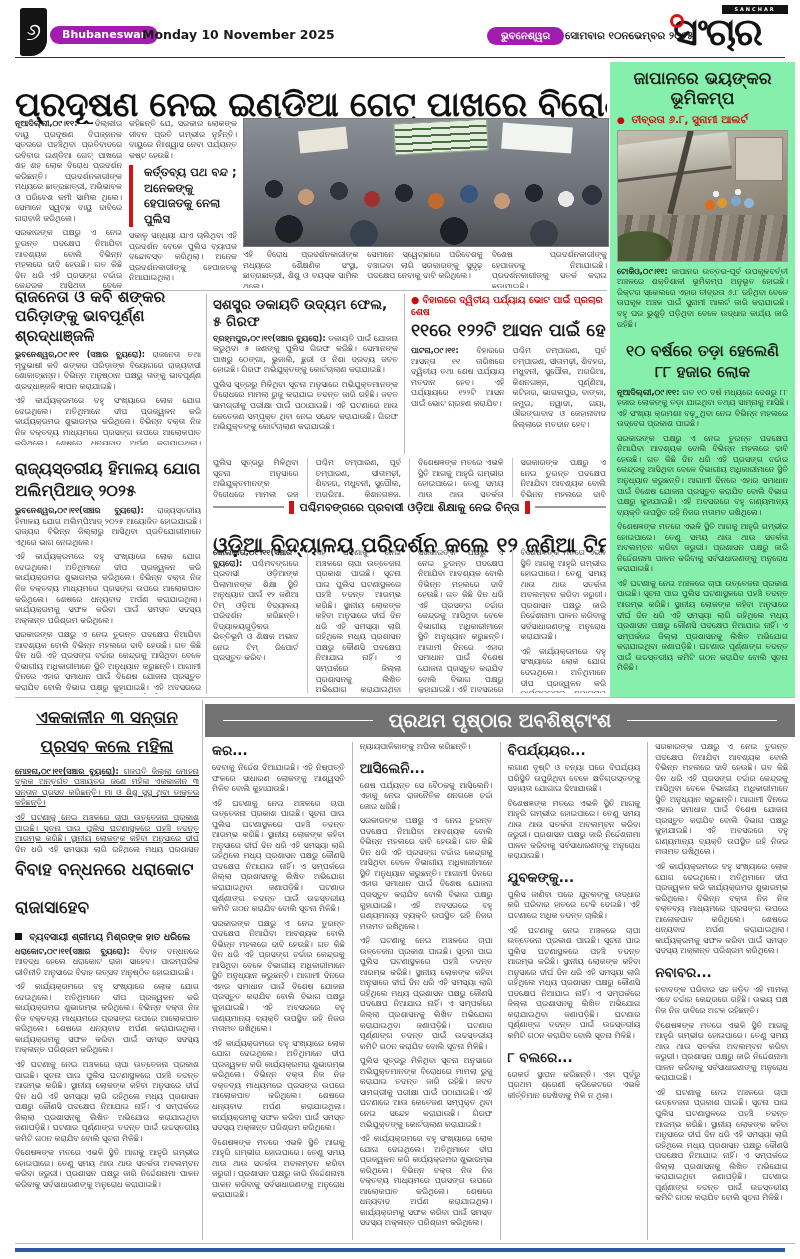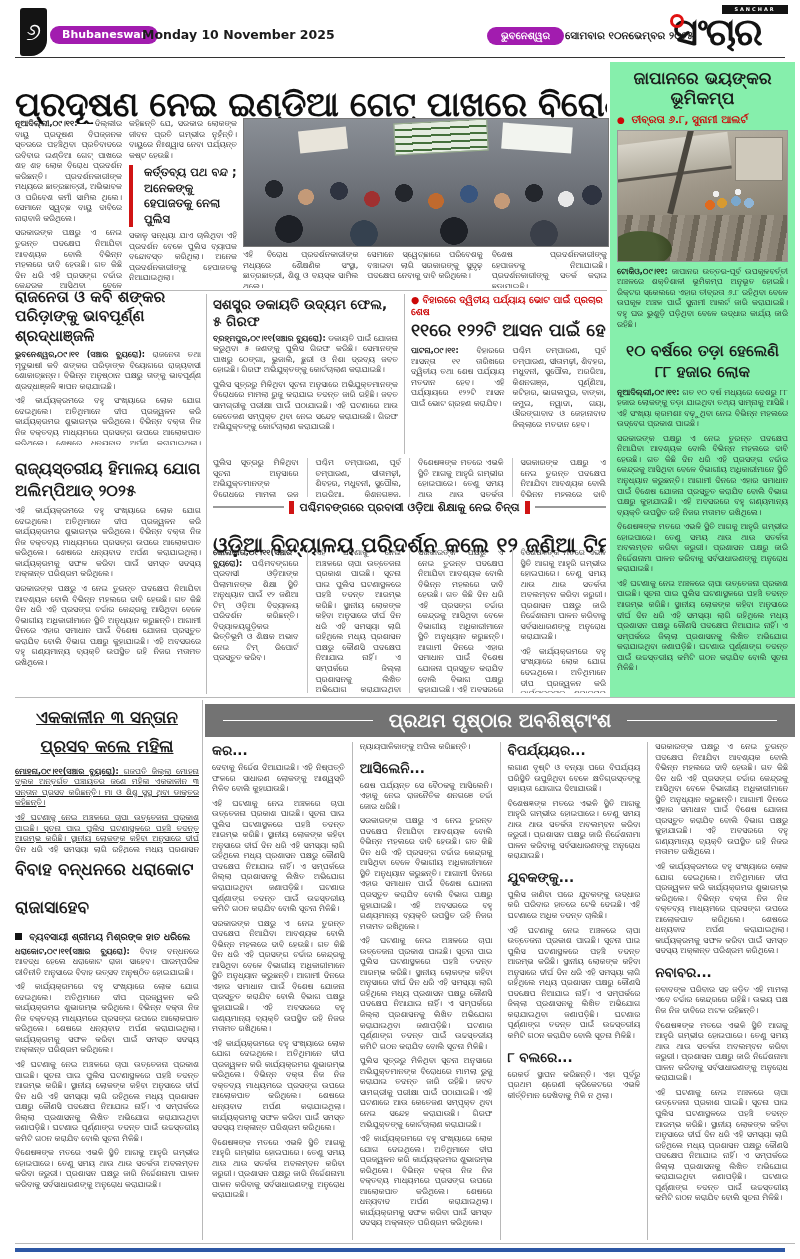--- a/index.html
+++ b/index.html
@@ -229,20 +229,22 @@
     <h2>୧୧ରେ ୧୨୨ଟି ଆସନ ପାଇଁ ହେବ ମତଦାନ</h2>
     <div class="bihar-cols">
       <p class="body"><b class="dl">ପାଟନା,୦୯।୧୧:</b>
         <span>ବିହାରରେ ଆସନ୍ତା ୧୧ ତାରିଖରେ ଦ୍ୱିତୀୟ ତଥା ଶେଷ ପର୍ଯ୍ୟାୟ ମତଦାନ ହେବ। ଏହି ପର୍ଯ୍ୟାୟରେ ୧୨୨ଟି ଆସନ ପାଇଁ ଭୋଟ ଗ୍ରହଣ କରାଯିବ।</span></p>
       <p class="body">ପଶ୍ଚିମ ଚମ୍ପାରଣ, ପୂର୍ବ ଚମ୍ପାରଣ, ସୀତାମଢ଼ୀ, ଶିବହର, ମଧୁବନୀ, ସୁପୌଲ, ଅରରିଆ, କିଶନଗଞ୍ଜ, ପୂର୍ଣ୍ଣିଆ, କଟିହାର, ଭାଗଲପୁର, ବାଙ୍କା, ଜମୁଇ, ନୱାଦା, ଗୟା, ଔରଙ୍ଗାବାଦ ଓ ଜେହାନାବାଦ ଜିଲ୍ଲାରେ ମତଦାନ ହେବ।</p>
     </div>
   </article>
 
   <article class="a-yoga">
     <h2>ରାଜ୍ୟସ୍ତରୀୟ ହିମାଳୟ ଯୋଗ ଅଲିମ୍ପିଆଡ୍ ୨୦୨୫</h2>
+    <p class="body"><b class="dl">ଭୁବନେଶ୍ୱର,୦୯।୧୧(ସଞ୍ଚାର ବ୍ୟୁରୋ):</b>
+      <span>ରାଜ୍ୟସ୍ତରୀୟ ହିମାଳୟ ଯୋଗ ଅଲିମ୍ପିଆଡ୍ ୨୦୨୫ ଆୟୋଜିତ ହୋଇଯାଇଛି। ରାଜ୍ୟର ବିଭିନ୍ନ ଜିଲ୍ଲାରୁ ଆସିଥିବା ପ୍ରତିଯୋଗୀମାନେ ଏଥିରେ ଭାଗ ନେଇଥିଲେ।</span></p>
     <p class="body">ଏହି କାର୍ଯ୍ୟକ୍ରମରେ ବହୁ ସଂଖ୍ୟାରେ ଲୋକ ଯୋଗ ଦେଇଥିଲେ। ଅତିଥିମାନେ ଦୀପ ପ୍ରଜ୍ୱଳନ କରି କାର୍ଯ୍ୟକ୍ରମର ଶୁଭାରମ୍ଭ କରିଥିଲେ। ବିଭିନ୍ନ ବକ୍ତା ନିଜ ନିଜ ବକ୍ତବ୍ୟ ମାଧ୍ୟମରେ ପ୍ରସଙ୍ଗ ଉପରେ ଆଲୋକପାତ କରିଥିଲେ। ଶେଷରେ ଧନ୍ୟବାଦ ଅର୍ପଣ କରାଯାଇଥିଲା। କାର୍ଯ୍ୟକ୍ରମକୁ ସଫଳ କରିବା ପାଇଁ ସମସ୍ତ ସଦସ୍ୟ ଅକ୍ଳାନ୍ତ ପରିଶ୍ରମ କରିଥିଲେ।</p>
     <p class="body">ସରକାରଙ୍କ ପକ୍ଷରୁ ଏ ନେଇ ତୁରନ୍ତ ପଦକ୍ଷେପ ନିଆଯିବା ଆବଶ୍ୟକ ବୋଲି ବିଭିନ୍ନ ମହଲରେ ଦାବି ହେଉଛି। ଗତ କିଛି ଦିନ ଧରି ଏହି ପ୍ରସଙ୍ଗ ଚର୍ଚ୍ଚାର କେନ୍ଦ୍ରକୁ ଆସିଥିବା ବେଳେ ବିଭାଗୀୟ ଅଧିକାରୀମାନେ ସ୍ଥିତି ଅନୁଧ୍ୟାନ କରୁଛନ୍ତି। ଆଗାମୀ ଦିନରେ ଏହାର ସମାଧାନ ପାଇଁ ବିଶେଷ ଯୋଜନା ପ୍ରସ୍ତୁତ କରାଯିବ ବୋଲି ବିଭାଗ ପକ୍ଷରୁ କୁହାଯାଇଛି। ଏହି ଅବସରରେ ବହୁ ଗଣ୍ୟମାନ୍ୟ ବ୍ୟକ୍ତି ଉପସ୍ଥିତ ରହି ନିଜର ମତାମତ ରଖିଥିଲେ।</p>
   </article>
   <div class="strip-cont">
     <p class="body">ପୁଲିସ ସୂତ୍ରରୁ ମିଳିଥିବା ସୂଚନା ଅନୁସାରେ ଅଭିଯୁକ୍ତମାନଙ୍କ ବିରୋଧରେ ମାମଲା ରୁଜୁ କରାଯାଇ ତଦନ୍ତ ଜାରି ରହିଛି। ଜବତ ସାମଗ୍ରୀକୁ ପରୀକ୍ଷା ପାଇଁ ପଠାଯାଇଛି। ଏହି ଘଟଣାରେ ଆଉ କେତେଜଣ ସମ୍ପୃକ୍ତ ଥିବା ନେଇ ସନ୍ଦେହ କରାଯାଉଛି। ଗିରଫ ଅଭିଯୁକ୍ତଙ୍କୁ କୋର୍ଟଚାଲାଣ କରାଯାଇଛି।</p>
     <p class="body">ପଶ୍ଚିମ ଚମ୍ପାରଣ, ପୂର୍ବ ଚମ୍ପାରଣ, ସୀତାମଢ଼ୀ, ଶିବହର, ମଧୁବନୀ, ସୁପୌଲ, ଅରରିଆ, କିଶନଗଞ୍ଜ, ପୂର୍ଣ୍ଣିଆ, କଟିହାର, ଭାଗଲପୁର, ବାଙ୍କା, ଜମୁଇ, ନୱାଦା, ଗୟା, ଔରଙ୍ଗାବାଦ ଓ ଜେହାନାବାଦ ଜିଲ୍ଲାରେ ମତଦାନ ହେବ।</p>
     <p class="body">ବିଶେଷଜ୍ଞଙ୍କ ମତରେ ଏଭଳି ସ୍ଥିତି ଆଗକୁ ଆହୁରି ଗମ୍ଭୀର ହୋଇପାରେ। ତେଣୁ ସମୟ ଥାଉ ଥାଉ ସତର୍କତା ଅବଲମ୍ବନ କରିବା ଜରୁରୀ। ପ୍ରଶାସନ ପକ୍ଷରୁ ଜାରି ନିର୍ଦ୍ଦେଶନାମା ପାଳନ କରିବାକୁ ସର୍ବସାଧାରଣଙ୍କୁ ଅନୁରୋଧ କରାଯାଇଛି।</p>
     <p class="body">ସରକାରଙ୍କ ପକ୍ଷରୁ ଏ ନେଇ ତୁରନ୍ତ ପଦକ୍ଷେପ ନିଆଯିବା ଆବଶ୍ୟକ ବୋଲି ବିଭିନ୍ନ ମହଲରେ ଦାବି ହେଉଛି। ଗତ କିଛି ଦିନ ଧରି ଏହି ପ୍ରସଙ୍ଗ ଚର୍ଚ୍ଚାର କେନ୍ଦ୍ରକୁ ଆସିଥିବା ବେଳେ ବିଭାଗୀୟ ଅଧିକାରୀମାନେ ସ୍ଥିତି ଅନୁଧ୍ୟାନ କରୁଛନ୍ତି। ଆଗାମୀ ଦିନରେ ଏହାର ସମାଧାନ ପାଇଁ ବିଶେଷ ଯୋଜନା ପ୍ରସ୍ତୁତ କରାଯିବ ବୋଲି ବିଭାଗ ପକ୍ଷରୁ କୁହାଯାଇଛି। ଏହି ଅବସରରେ ବହୁ ଗଣ୍ୟମାନ୍ୟ ବ୍ୟକ୍ତି ଉପସ୍ଥିତ ରହି ନିଜର ମତାମତ ରଖିଥିଲେ।</p>
   </div>
   <div class="school-kicker">

